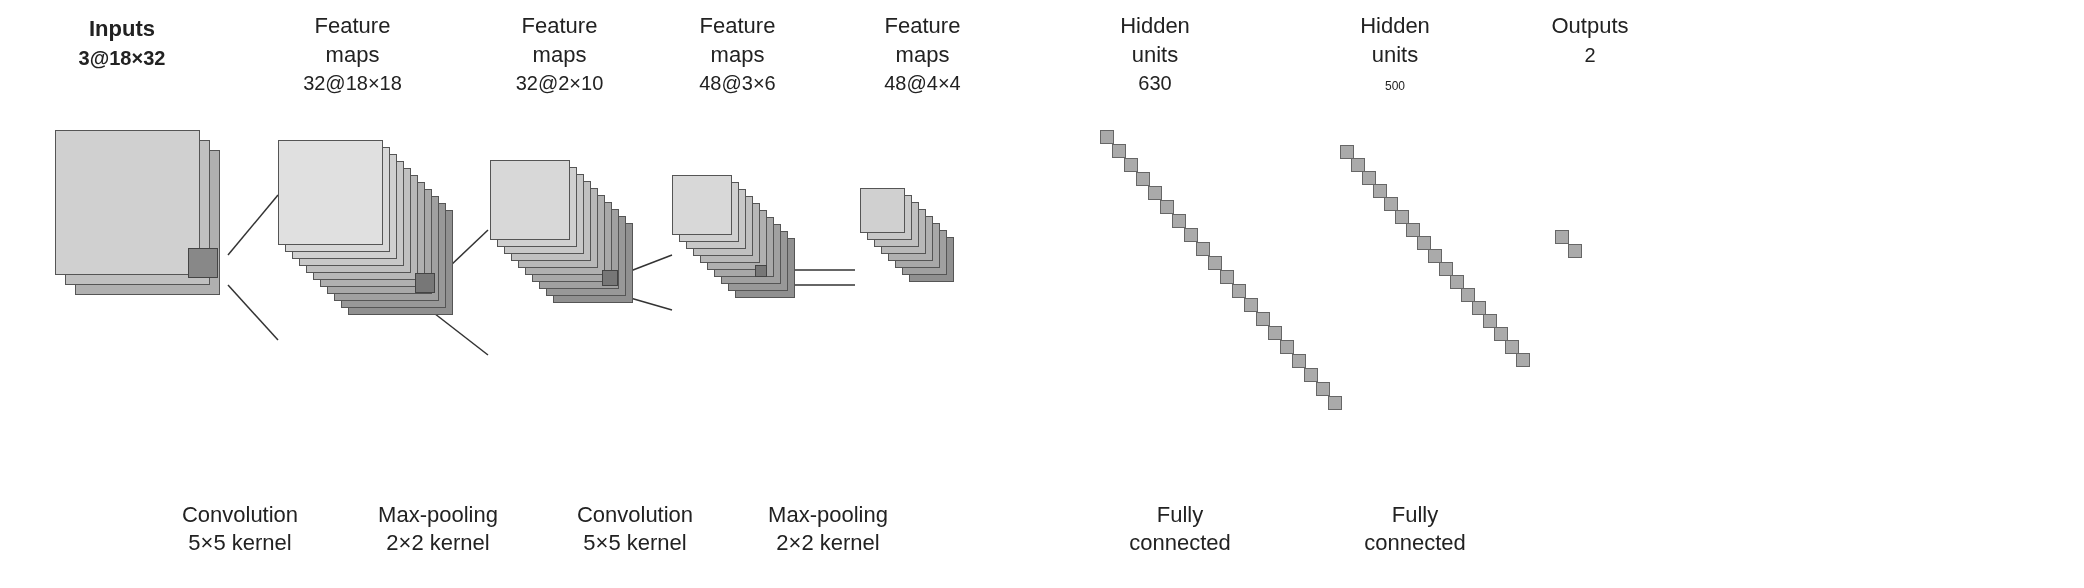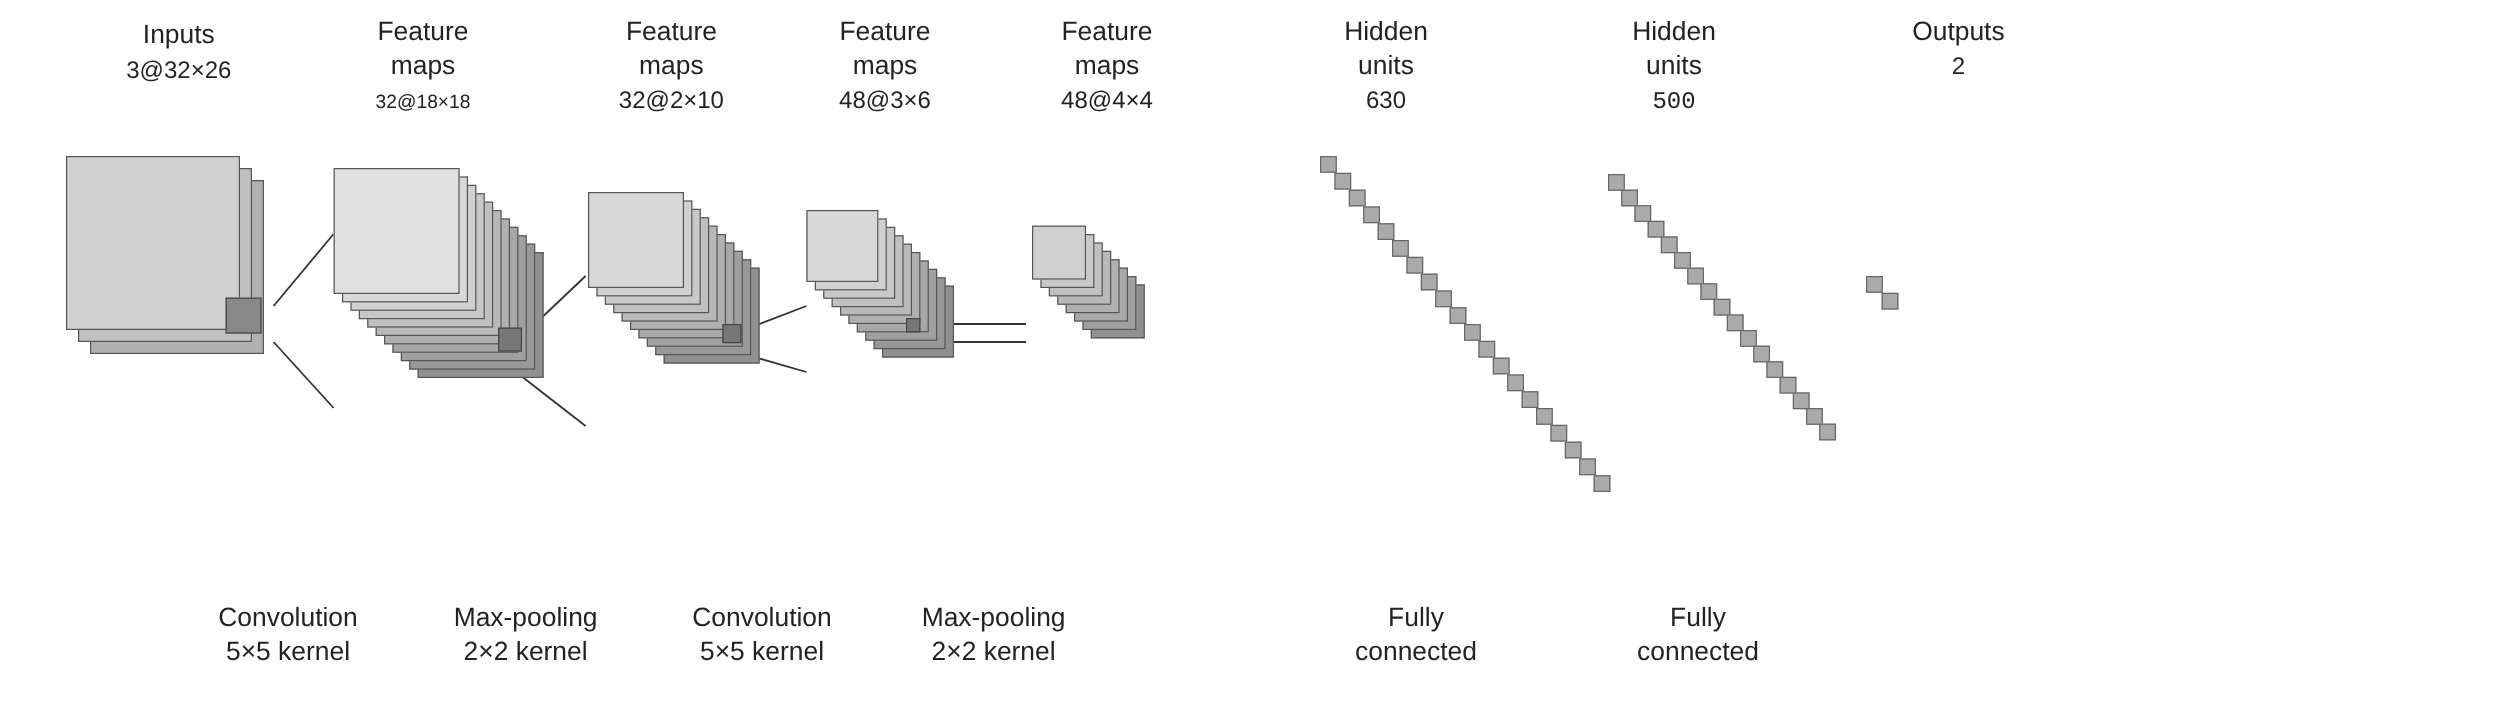--- a/index.html
+++ b/index.html
@@ -81,42 +81,42 @@
   </svg>
 
   <div class="stack" style="left:55px; top:130px;">
     <div class="layer-rect" style="left:20px; top:20px; width:145px; height:145px; background:#b0b0b0;"></div>
     <div class="layer-rect" style="left:10px; top:10px; width:145px; height:145px; background:#c0c0c0;"></div>
     <div class="layer-rect" style="left:0px;  top:0px;  width:145px; height:145px; background:#d0d0d0;"></div>
   </div>
 
   <div style="position:absolute; left:188px; top:248px; width:30px; height:30px; background:#888; border:1.5px solid #444;"></div>
 
-  <div class="label-top" style="left:69px; top:15px; width:160px;">
-    Inputs<br><span style="font-size:20px;">3@32×26</span>
+  <div class="label-top" style="left:42px; top:15px; width:160px;font-weight:bold;">
+    Inputs<br><span style="font-size:20px;">3@18×32</span>
   </div>
 
   <div class="stack" style="left:278px; top:140px;">
     <div class="layer-rect" style="left:70px; top:70px; width:105px; height:105px; background:#909090;"></div>
     <div class="layer-rect" style="left:63px; top:63px; width:105px; height:105px; background:#989898;"></div>
     <div class="layer-rect" style="left:56px; top:56px; width:105px; height:105px; background:#a0a0a0;"></div>
     <div class="layer-rect" style="left:49px; top:49px; width:105px; height:105px; background:#a8a8a8;"></div>
     <div class="layer-rect" style="left:42px; top:42px; width:105px; height:105px; background:#b0b0b0;"></div>
     <div class="layer-rect" style="left:35px; top:35px; width:105px; height:105px; background:#b8b8b8;"></div>
     <div class="layer-rect" style="left:28px; top:28px; width:105px; height:105px; background:#c0c0c0;"></div>
     <div class="layer-rect" style="left:21px; top:21px; width:105px; height:105px; background:#c8c8c8;"></div>
     <div class="layer-rect" style="left:14px; top:14px; width:105px; height:105px; background:#d0d0d0;"></div>
     <div class="layer-rect" style="left:7px;  top:7px;  width:105px; height:105px; background:#d8d8d8;"></div>
     <div class="layer-rect" style="left:0px;  top:0px;  width:105px; height:105px; background:#e0e0e0;"></div>
   </div>
 
   <div style="position:absolute; left:415px; top:273px; width:20px; height:20px; background:#777; border:1.5px solid #444;"></div>
 
   <div class="label-top" style="left:275px; top:12px; width:155px;">
-    Feature<br>maps<br><span style="font-size:16px;">32@18×18</span>
+    Feature<br>maps<br><span style="font-size:20px;">32@18×18</span>
   </div>
 
   <div class="stack" style="left:490px; top:160px;">
     <div class="layer-rect" style="left:63px; top:63px; width:80px; height:80px; background:#909090;"></div>
     <div class="layer-rect" style="left:56px; top:56px; width:80px; height:80px; background:#989898;"></div>
     <div class="layer-rect" style="left:49px; top:49px; width:80px; height:80px; background:#a0a0a0;"></div>
     <div class="layer-rect" style="left:42px; top:42px; width:80px; height:80px; background:#a8a8a8;"></div>
     <div class="layer-rect" style="left:35px; top:35px; width:80px; height:80px; background:#b0b0b0;"></div>
     <div class="layer-rect" style="left:28px; top:28px; width:80px; height:80px; background:#b8b8b8;"></div>
     <div class="layer-rect" style="left:21px; top:21px; width:80px; height:80px; background:#c0c0c0;"></div>
@@ -207,29 +207,29 @@
     <div class="fc-unit" style="left:110px; top:130px;"></div>
     <div class="fc-unit" style="left:121px; top:143px;"></div>
     <div class="fc-unit" style="left:132px; top:156px;"></div>
     <div class="fc-unit" style="left:143px; top:169px;"></div>
     <div class="fc-unit" style="left:154px; top:182px;"></div>
     <div class="fc-unit" style="left:165px; top:195px;"></div>
     <div class="fc-unit" style="left:176px; top:208px;"></div>
   </div>
 
   <div class="label-top" style="left:1335px; top:12px; width:120px;">
-    Hidden<br>units<br><span style="font-size:20px;font-family:Liberation Mono, monospace;">500</span>
+    Hidden<br>units<br><span style="font-size:12px;">500</span>
   </div>
 
   <div class="fc-column" style="left:1555px; top:230px;">
     <div class="fc-unit" style="left:0px;  top:0px;"></div>
     <div class="fc-unit" style="left:13px; top:14px;"></div>
   </div>
 
-  <div class="label-top" style="left:1577px; top:12px; width:110px;">
+  <div class="label-top" style="left:1535px; top:12px; width:110px;">
     Outputs<br><span style="font-size:20px;">2</span>
   </div>
 
   <div class="label-bottom" style="left:150px; width:180px;">
     Convolution<br>5×5 kernel
   </div>
   <div class="label-bottom" style="left:348px; width:180px;">
     Max-pooling<br>2×2 kernel
   </div>
   <div class="label-bottom" style="left:545px; width:180px;">

